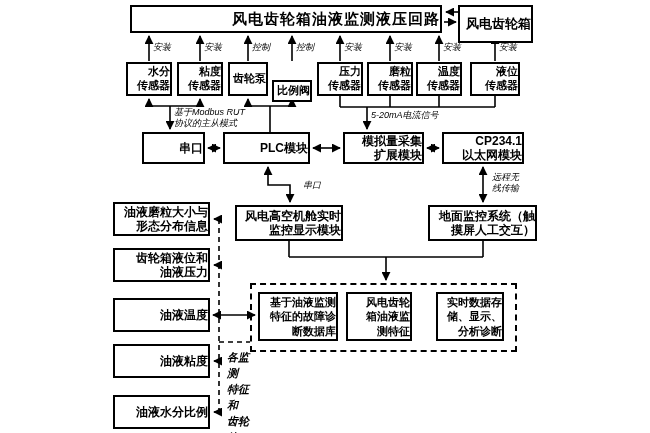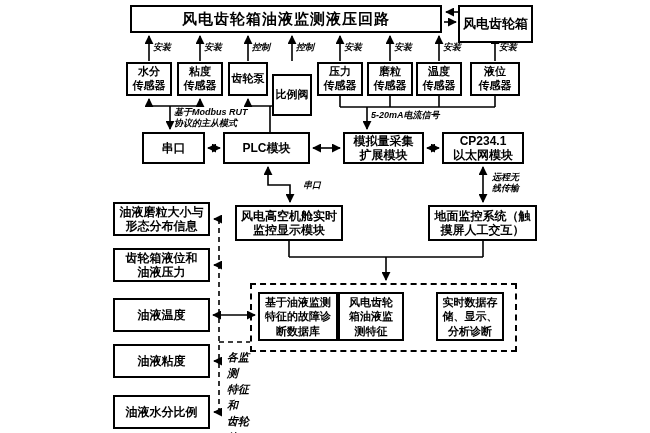--- a/index.html
+++ b/index.html
@@ -1,30 +1,30 @@
 <!DOCTYPE html>
 <html><head>
 <meta charset="utf-8">
 <style>
   html,body{margin:0;padding:0;background:#fff;}
   #canvas{position:relative;width:650px;height:433px;background:#fff;overflow:hidden;
           font-family:"Liberation Sans","DejaVu Sans",sans-serif;color:#000;}
   #wires{position:absolute;left:0;top:0;width:650px;height:433px;}
   .box{position:absolute;border:2px solid #000;background:#fff;display:flex;flex-direction:column;
-       align-items:center;justify-content:center;text-align:center;font-weight:bold;
+       align-items:flex-end;justify-content:center;text-align:center;font-weight:bold;
        line-height:1.2;box-sizing:border-box;}
   .title{font-size:15px;letter-spacing:1px;}
   .gearbox{font-size:13px;}
   .sensor{font-size:11px;line-height:1.25;}
   .module{font-size:12px;}
   .row4{font-size:12px;}
   .leftcol{font-size:12px;}
   .diagbox{font-size:11px;line-height:1.3;}
   .dashed-group{position:absolute;border:2px dashed #000;background:transparent;box-sizing:border-box;}
-  .lbl{position:absolute;font-size:9px;font-weight:bold;font-style:italic;white-space:nowrap;line-height:1.2;}
+  .lbl{position:absolute;font-size:9px;font-weight:normal;font-style:italic;white-space:nowrap;line-height:1.2;}
   .vnote{position:absolute;font-size:11px;font-weight:bold;font-style:italic;line-height:1.45;
          text-align:left;white-space:pre-line;}
 </style>
 </head>
 <body>
 
 <div id="canvas">
 
   <svg id="wires" viewBox="0 0 650 433" xmlns="http://www.w3.org/2000/svg">
     <defs>
@@ -106,21 +106,21 @@
     <div>水分</div>
     <div>传感器</div>
   </div>
   <div class="box sensor" style="left:177px;top:62px;width:46px;height:34px">
     <div>粘度</div>
     <div>传感器</div>
   </div>
   <div class="box sensor" style="left:228px;top:62px;width:40px;height:34px">
     <div>齿轮泵</div>
   </div>
-  <div class="box sensor" style="left:272px;top:74px;width:40px;height:42px">
+  <div class="box sensor" style="left:272px;top:80px;width:40px;height:22px">
     <div>比例阀</div>
   </div>
   <div class="box sensor" style="left:317px;top:62px;width:46px;height:34px">
     <div>压力</div>
     <div>传感器</div>
   </div>
   <div class="box sensor" style="left:367px;top:62px;width:46px;height:34px">
     <div>磨粒</div>
     <div>传感器</div>
   </div>
@@ -182,21 +182,21 @@
   <div class="box leftcol" style="left:113px;top:344px;width:97px;height:34px">
     <div>油液粘度</div>
   </div>
 
   <div class="dashed-group" style="left:250px;top:283px;width:267px;height:69px"></div>
   <div class="box diagbox" style="left:258px;top:292px;width:80px;height:49px">
     <div>基于油液监测</div>
     <div>特征的故障诊</div>
     <div>断数据库</div>
   </div>
-  <div class="box diagbox" style="left:338px;top:292px;width:66px;height:49px">
+  <div class="box diagbox" style="left:346px;top:292px;width:66px;height:49px">
     <div>风电齿轮</div>
     <div>箱油液监</div>
     <div>测特征</div>
   </div>
   <div class="box diagbox" style="left:436px;top:292px;width:68px;height:49px">
     <div>实时数据存</div>
     <div>储、显示、</div>
     <div>分析诊断</div>
   </div>
 

